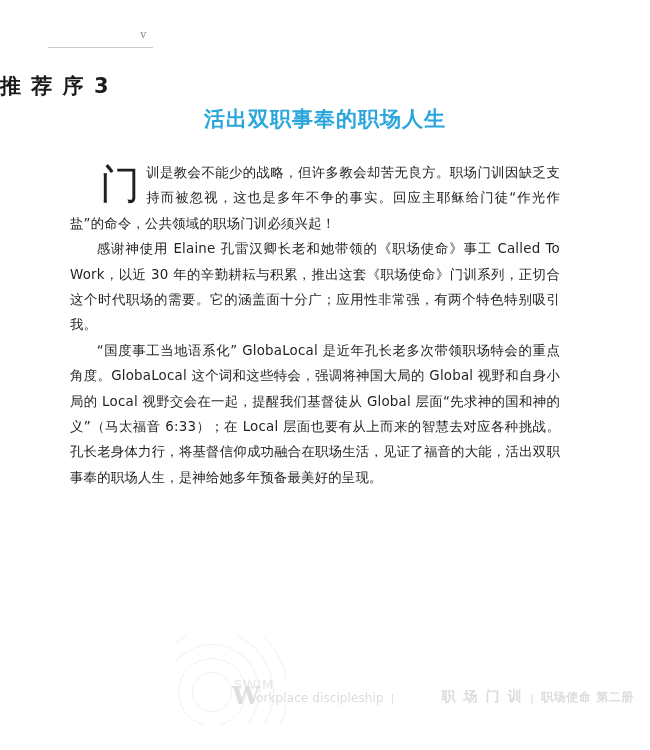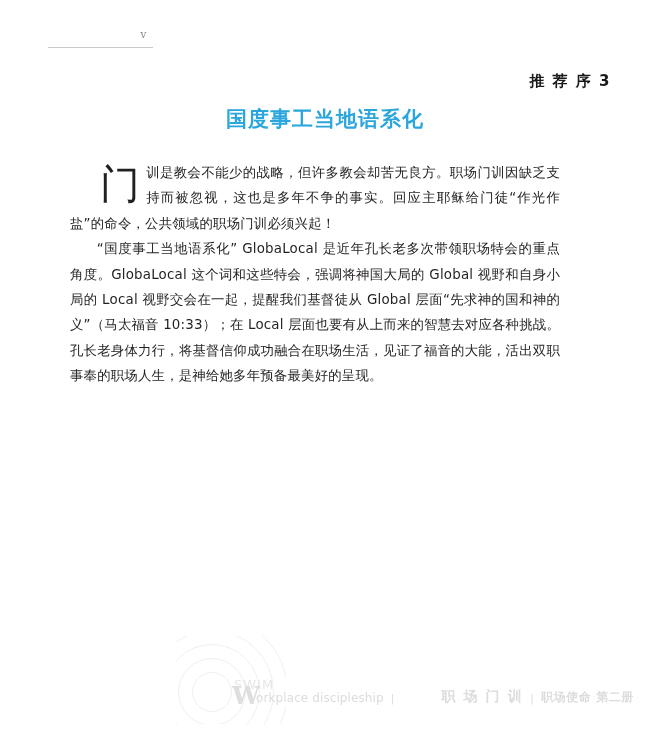--- a/index.html
+++ b/index.html
@@ -49,22 +49,22 @@
     height: 1px;
     background: #c9c9c9;
   }
 
   
   .kicker {
     position: absolute;
     top: 72px;
     left: 0;
     width: 611px;
-    text-align: right;
-    font-size: 15px;
+    text-align: left;
+    font-size: 21px;
     font-weight: bold;
     letter-spacing: 1.5px;
     color: #1a1a1a;
   }
   .main-title {
     position: absolute;
     top: 105px;
     left: 0;
     width: 650px;
     text-align: center;
@@ -214,29 +214,30 @@
 <body>
 
 <div class="page">
 
   <div class="running-head">
     <div class="folio">v</div>
     <div class="rule"></div>
   </div>
 
   <div class="kicker">推 荐 序 3</div>
-  <div class="main-title">国度事工当地语系化</div>
+  <div class="main-title">活出双职事奉的职场人生</div>
 
   <div class="body-block">
 
     <p class="para dropcap-para"><span class="dropcap">门</span><span>训是教会不能少的战略，但许多教会却苦无良方。职场门训因缺乏支持而被忽视，这也是多年不争的事实。回应主耶稣给门徒“作光作盐”的命令，公共领域的职场门训必须兴起！</span></p>
 
-
-
-    <p class="para indent">“国度事工当地语系化” GlobaLocal 是近年孔长老多次带领职场特会的重点角度。GlobaLocal 这个词和这些特会，强调将神国大局的 Global 视野和自身小局的 Local 视野交会在一起，提醒我们基督徒从 Global 层面“先求神的国和神的义”（马太福音 10:33）；在 Local 层面也要有从上而来的智慧去对应各种挑战。孔长老身体力行，将基督信仰成功融合在职场生活，见证了福音的大能，活出双职事奉的职场人生，是神给她多年预备最美好的呈现。</p>
+    <p class="para indent">感谢神使用 Elaine 孔雷汉卿长老和她带领的《职场使命》事工 Called To Work，以近 30 年的辛勤耕耘与积累，推出这套《职场使命》门训系列，正切合这个时代职场的需要。它的涵盖面十分广；应用性非常强，有两个特色特别吸引我。</p>
+
+
+    <p class="para indent">“国度事工当地语系化” GlobaLocal 是近年孔长老多次带领职场特会的重点角度。GlobaLocal 这个词和这些特会，强调将神国大局的 Global 视野和自身小局的 Local 视野交会在一起，提醒我们基督徒从 Global 层面“先求神的国和神的义”（马太福音 6:33）；在 Local 层面也要有从上而来的智慧去对应各种挑战。孔长老身体力行，将基督信仰成功融合在职场生活，见证了福音的大能，活出双职事奉的职场人生，是神给她多年预备最美好的呈现。</p>
 
   </div>
 
   <div class="footer">
     <div class="rings">
       <div class="ring r1"></div>
       <div class="ring r2"></div>
       <div class="ring r3"></div>
       <div class="ring r4"></div>
       <div class="ring r5"></div>

